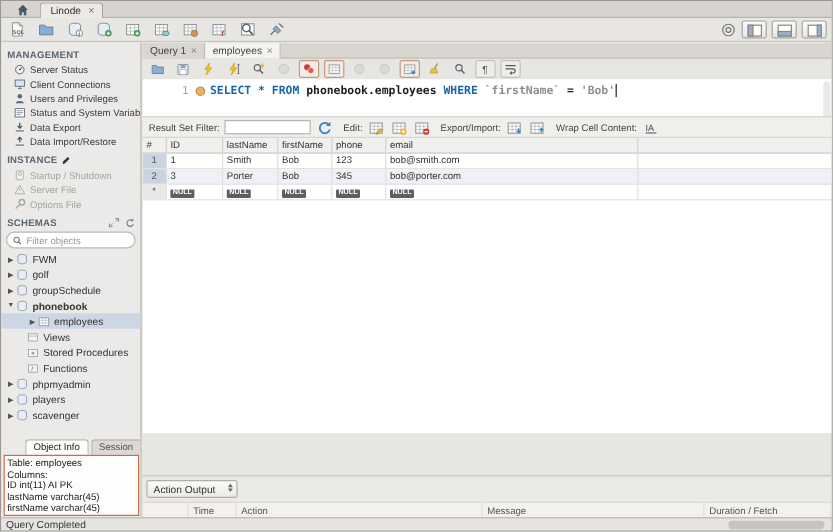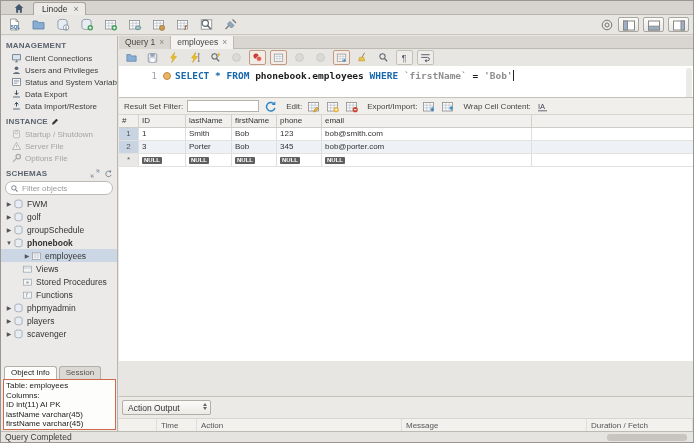--- a/index.html
+++ b/index.html
@@ -42,21 +42,21 @@
   .filter-box input::placeholder { color:#9a9a98; }
   .tree { margin-top:1px; }
   .tree-item { display:flex; align-items:center; height:13px; font-size:8.5px; color:#333; white-space:nowrap; overflow:hidden; }
   .tree-item .arrow { width:8px; font-size:6px; color:#555; text-align:center; flex:0 0 auto; }
   .tree-item .icon { width:11px; height:10px; margin-right:3px; flex:0 0 auto; }
   .tree-item.bold { font-weight:bold; }
   .tree-item.selected { background:#ccd7e6; }
 
   
   .objinfo { position:absolute; left:0; bottom:0; width:117px; height:66px; background:#ebeae8; }
-  .objinfo-tabs { display:flex; gap:2px; padding:1px 0 0 3px; height:14px; }
+  .objinfo-tabs { display:flex; gap:2px; padding:1px 0 0 3px; height:14px;justify-content:flex-end; }
   .oi-tab { padding:1px 6px; font-size:8px; border:1px solid #b3b0aa; border-bottom:none; border-radius:3px 3px 0 0; background:#dcd9d4; color:#555; }
   .oi-tab.active { background:#fdfdfc; color:#222; }
   .objinfo-body { position:absolute; left:2px; right:2px; top:14px; bottom:1px; background:#fdfdfc; border:1px solid #cc6a4a; padding:1px 2px; font-size:8px; line-height:9.5px; color:#222; overflow:hidden; }
 
   
   .main { position:absolute; left:118px; top:35px; right:0; bottom:11px; background:#e8e6e2; }
   .query-tabs { position:absolute; left:0; top:0; width:100%; height:13px; background:#d9d6d1; border-bottom:1px solid #bdbab4; display:flex; }
   .q-tab { height:13px; padding:1px 6px 0 6px; font-size:8.5px; color:#444; border-right:1px solid #bdbab4; background:#d9d6d1; }
   .q-tab.active { background:#f4f3f1; }
   .q-tab .close { margin-left:4px; color:#888; font-size:8.5px; }
@@ -92,21 +92,21 @@
   .grid-row.header { background:#f1f0ee; border-bottom:1px solid #cfccc7; color:#333; }
   .grid-cell { padding:1px 3px; font-size:8px; border-right:1px solid #e0dedb; white-space:nowrap; overflow:hidden; }
   .grid-row.header .grid-cell { border-right:1px solid #d4d1cc; }
   .grid-cell.rownum { background:#e9e8e6; color:#555; text-align:center; padding:1px 0; }
   .grid-row.r0 .grid-cell.rownum, .grid-row.r1 .grid-cell.rownum { background:#c9d4e2; }
   .grid-row.alt { background:#eef1f5; }
   .null-badge { display:inline-block; background:#5f5f5f; color:#fff; font-size:6px; line-height:7px; padding:0 2px; border-radius:1px; font-weight:bold; }
 
   
   .action-output { position:absolute; left:0; top:360px; width:100%; height:37px; background:#eceae7; border-top:1px solid #c5c2bc; }
-  .ao-select { position:absolute; left:3px; top:3px; width:89px; height:15px; border:1px solid #b2afa9; border-radius:2px; background:linear-gradient(#fbfbfa,#eceae6); font-size:8.5px; color:#333; padding:2px 4px 0 5px; }
+  .ao-select { position:absolute; left:3px; top:3px; width:76px; height:15px; border:1px solid #b2afa9; border-radius:2px; background:linear-gradient(#fbfbfa,#eceae6); font-size:8.5px; color:#333; padding:2px 4px 0 5px; }
   .ao-spin { position:absolute; right:3px; top:2px; display:flex; flex-direction:column; gap:1px; }
   .ao-spin i { width:0; height:0; border-left:2.5px solid transparent; border-right:2.5px solid transparent; }
   .ao-spin .up { border-bottom:3px solid #666; }
   .ao-spin .dn { border-top:3px solid #666; }
   .ao-header { position:absolute; left:0; top:21px; width:100%; height:13px; background:#f2f1ee; border-top:1px solid #d8d5d0; display:flex; }
   .ao-col { font-size:8px; color:#555; padding:2px 4px 0 4px; border-right:1px solid #e0deda; white-space:nowrap; overflow:hidden; }
   .ao-underline { position:absolute; left:0; top:34px; width:100%; height:3px; background:#d9714e; }
 
   
   .statusbar { position:absolute; left:0; bottom:0; width:100%; height:11px; background:#e6e4e0; border-top:1px solid #bdbab4; font-size:8.5px; color:#3a3a3a; }
@@ -221,20 +221,30 @@
               <rect x="9" y="2" width="3.5" height="9" fill="#9ab0c6" stroke="#888"></rect>
             </svg></span></span>
     </div>
   </div>
 
   <div class="sidebar">
     <div class="sb-header">
       <span>MANAGEMENT</span>
     </div>
     <div id="management-items">
+        <div class="sb-item">
+          <span class="icon ">
+            <svg viewBox="0 0 14 13" preserveAspectRatio="xMidYMid meet">
+              <circle cx="7" cy="6.5" r="4.6" fill="#eef2f5" stroke="#55626e" stroke-width="1"></circle>
+              <path d="M7 6.5 9.6 4.2" stroke="#bb3333" stroke-width="1.1"></path>
+              <circle cx="7" cy="6.5" r="0.9" fill="#445"></circle>
+            </svg>
+          </span>
+          <span>Server Status</span>
+        </div>
         <div class="sb-item">
           <span class="icon ">
             <svg viewBox="0 0 14 13" preserveAspectRatio="xMidYMid meet">
               <rect x="2" y="2.2" width="10" height="6.8" fill="#d7e4ef" stroke="#55626e" stroke-width="0.9"></rect>
               <path d="M5 11.5h4M7 9v2.5" stroke="#55626e" stroke-width="0.9"></path>
             </svg>
           </span>
           <span>Client Connections</span>
         </div>
         <div class="sb-item">

